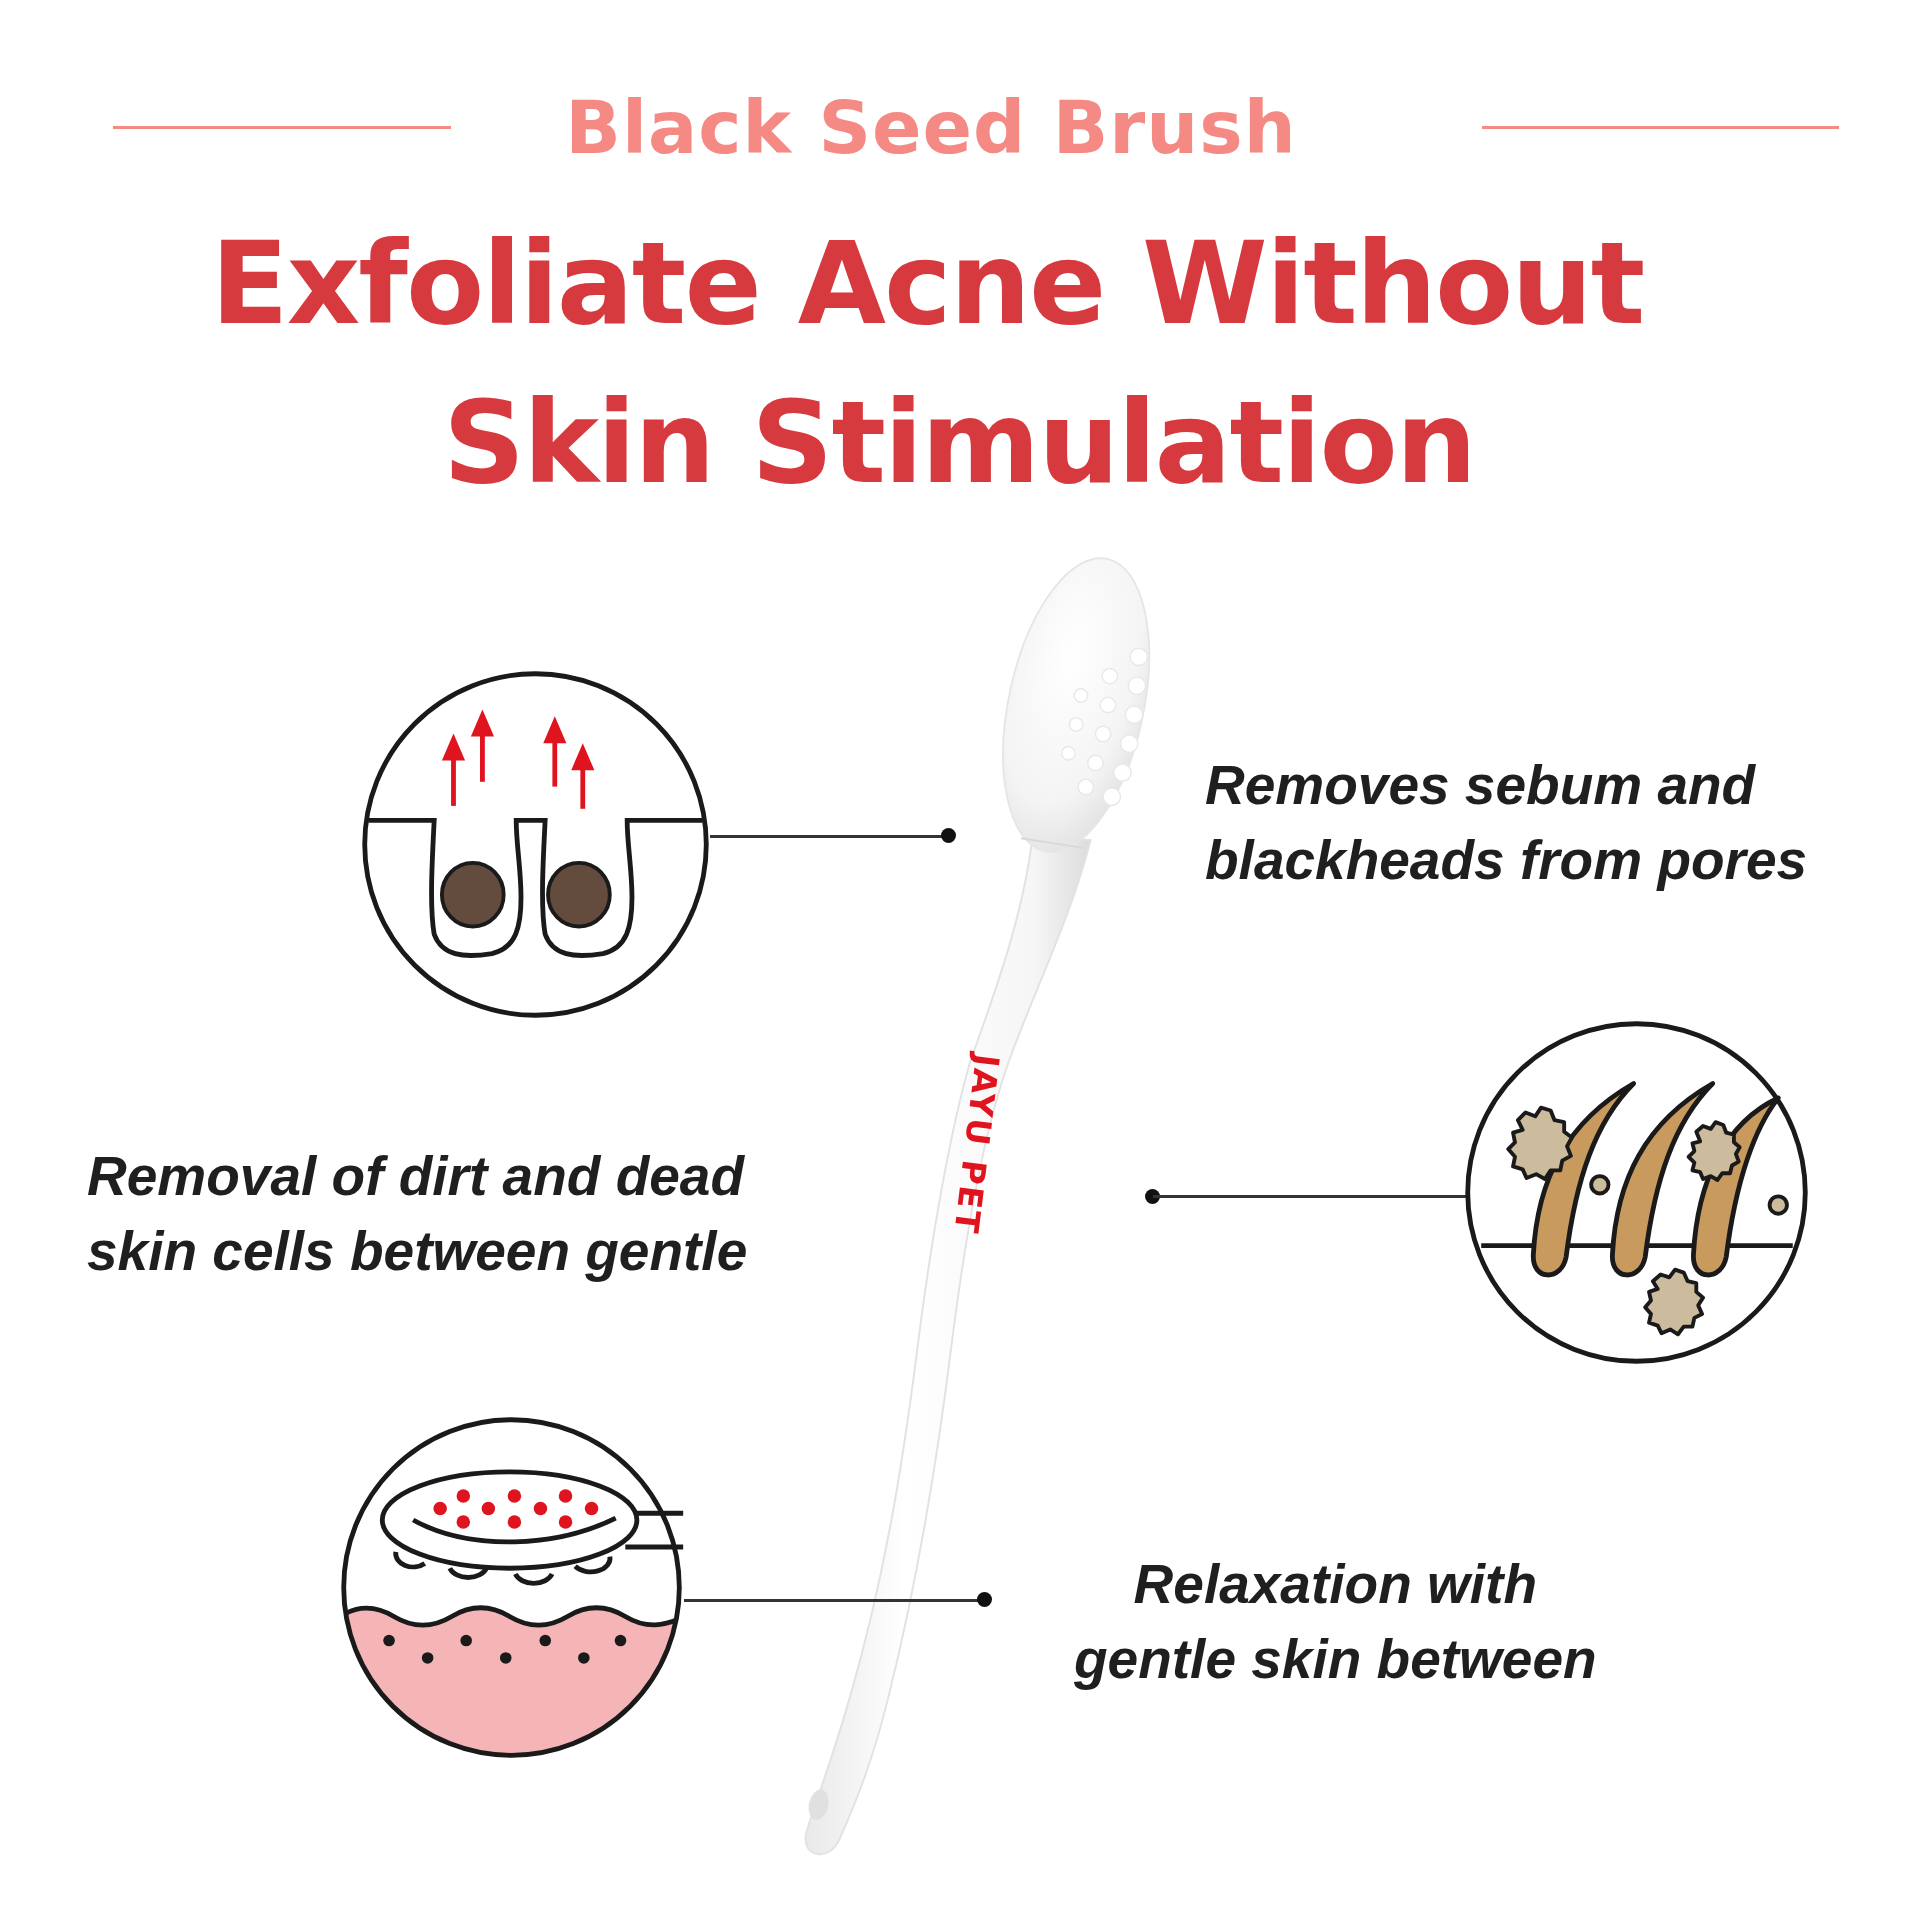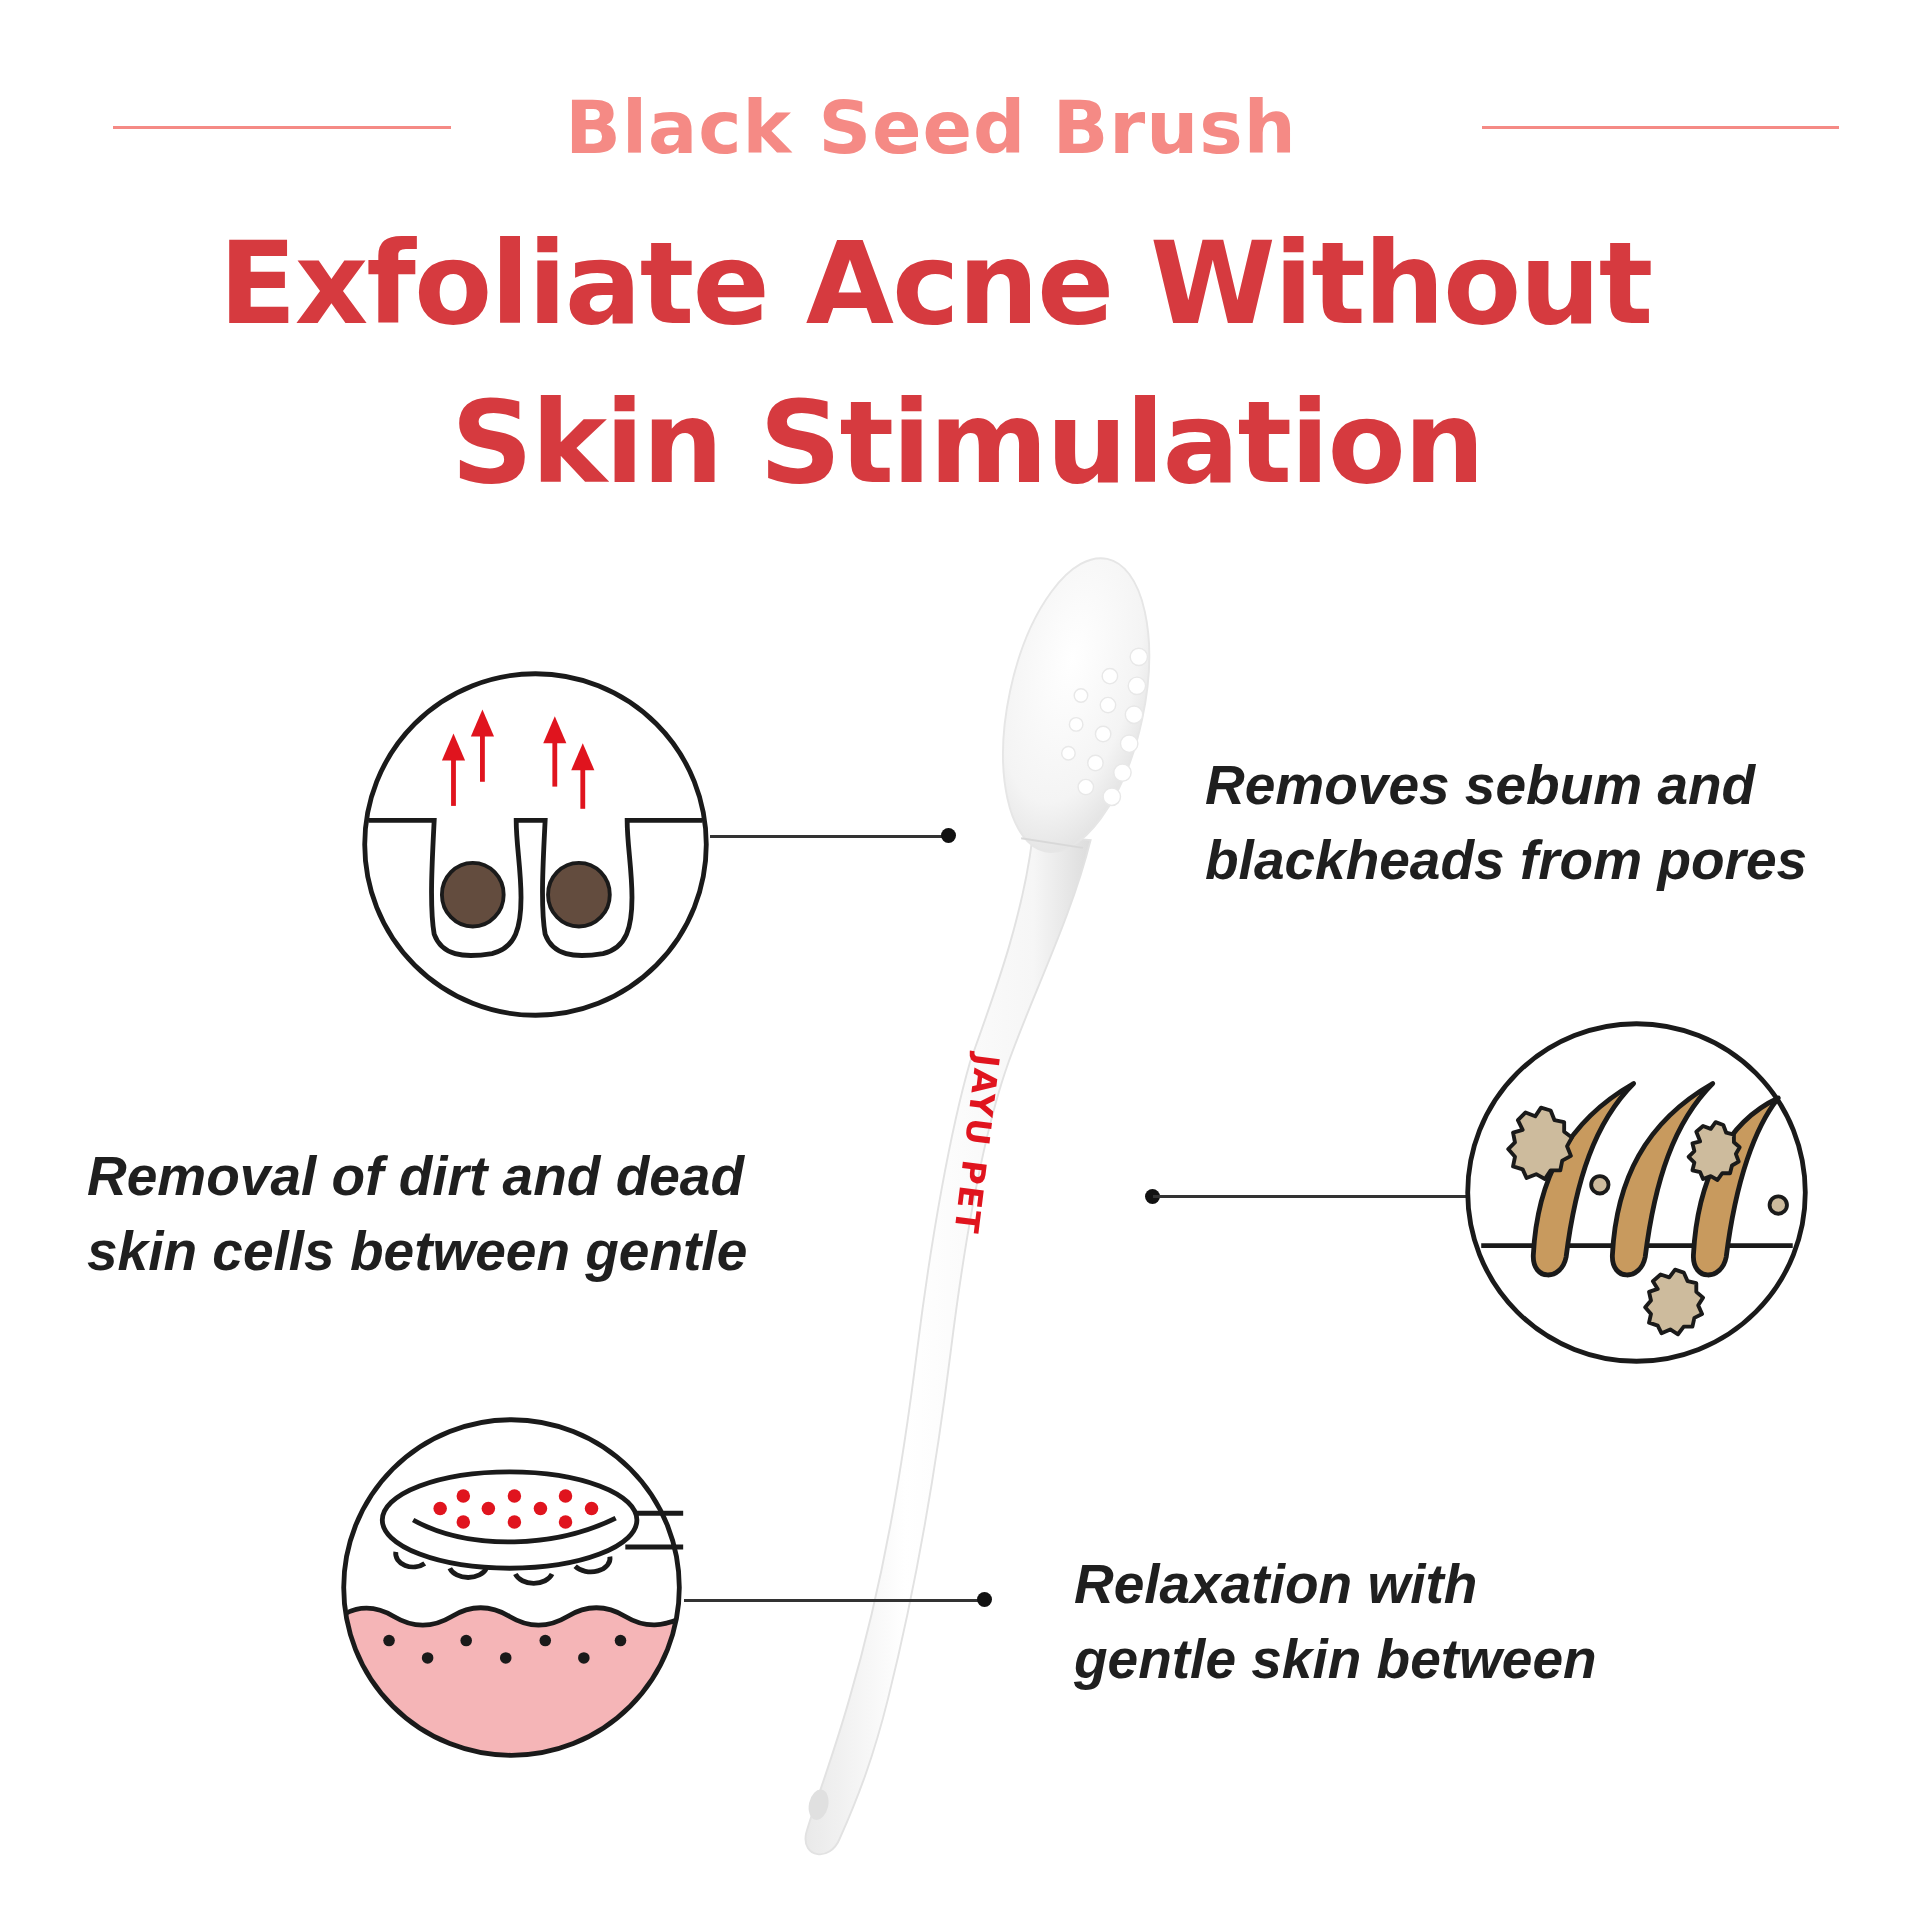--- a/index.html
+++ b/index.html
@@ -1,21 +1,21 @@
 <!DOCTYPE html>
 <html><head>
 <meta charset="utf-8">
 <style>
   html, body { margin:0; padding:0; background:#ffffff; }
   body { width:1931px; height:1931px; position:relative; overflow:hidden; font-family:"Liberation Sans", sans-serif; }
   .abs { position:absolute; }
 
   .deco-line { position:absolute; height:2.9px; background:var(--accent-light); top:126px; }
   .subtitle { position:absolute; left:0; width:1862px; top:85px; text-align:center; font-family:"DejaVu Sans", sans-serif; font-weight:bold; font-size:73px; color:var(--accent-light); letter-spacing:1px; }
-  .title { position:absolute; left:16px; width:1838px; text-align:center; font-family:"DejaVu Sans", sans-serif; font-weight:bold; font-size:114px; color:var(--accent-dark); letter-spacing:-1.9px; line-height:1; }
+  .title { position:absolute; left:8px; width:1838px; text-align:center; font-family:"DejaVu Sans", sans-serif; font-weight:bold; font-size:114px; color:var(--accent-dark); letter-spacing:-1.9px; line-height:1; }
   .title.l1 { top:227px; }
   .title.l2 { top:386px;margin-left:32px; }
 
   .feature { position:absolute; font-family:"Liberation Sans", sans-serif; font-weight:bold; font-size:55px; line-height:75px; color:#1f1f1f; }
   .feature span { display:block; white-space:nowrap;font-style:italic; }
   .right-align { text-align:left; }
 
   .connector { position:absolute; height:2.9px; background:#333; }
   .dot { position:absolute; width:15.4px; height:15.4px; border-radius:50%; background:#111; }
 
@@ -162,19 +162,19 @@
         <circle cx="185" cy="87" r="7"></circle>
         <circle cx="238" cy="87" r="7"></circle>
       <circle cx="132" cy="114" r="7"></circle>
         <circle cx="185" cy="114" r="7"></circle>
         <circle cx="238" cy="114" r="7"></circle>
     </g>
     <circle cx="182" cy="182" r="174" fill="none" stroke="#1a1a1a" stroke-width="5"></circle>
   </svg>
   <div class="connector" style="left:684px;top:1599px;width:301px;"></div>
   <div class="dot" style="left:977px;top:1592px;"></div>
-  <div class="feature" style="left:1074px;top:1547px;">
+  <div class="feature" style="left:1074px;top:1547px;text-align:center;">
     <span>Relaxation with</span>
     <span>gentle skin between</span>
   </div>
 
 </div>
 
 
 </body></html>

